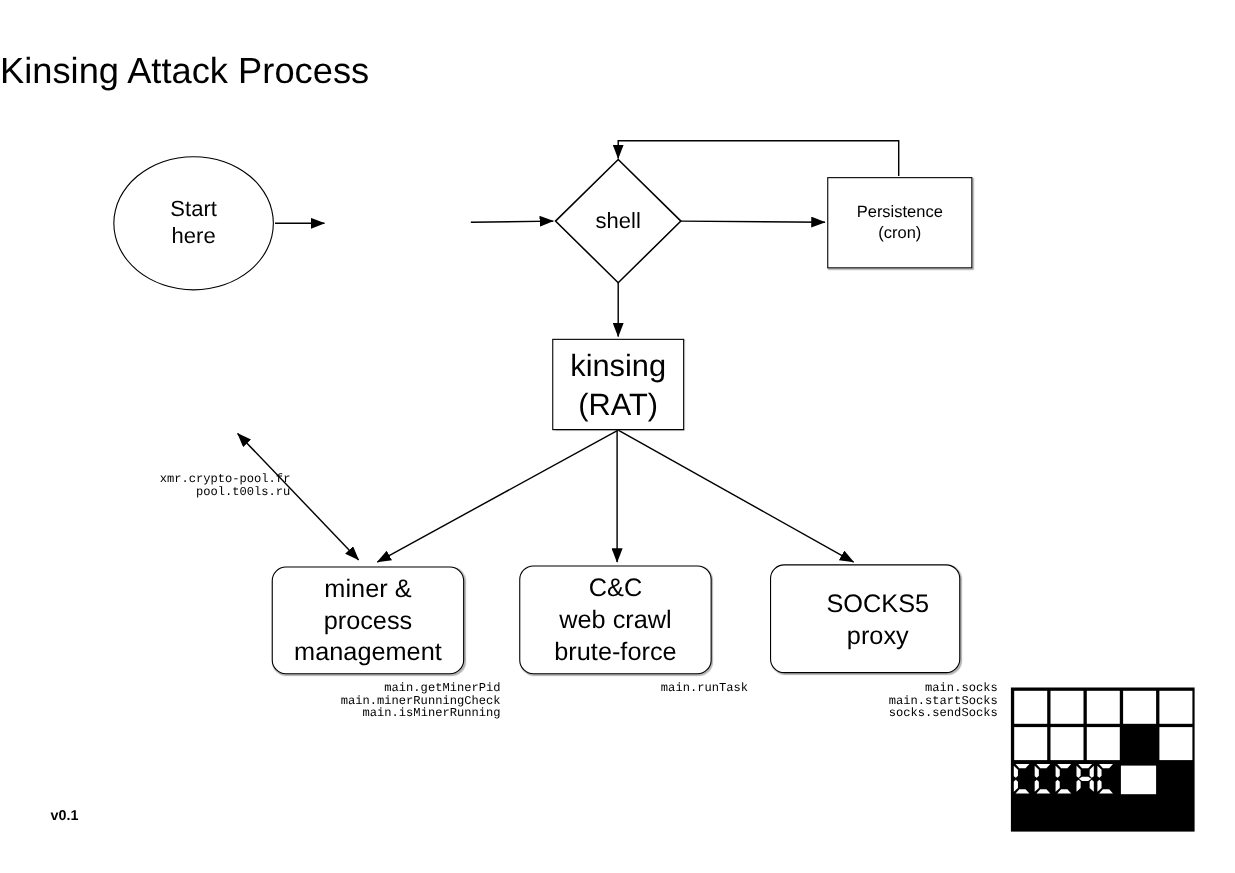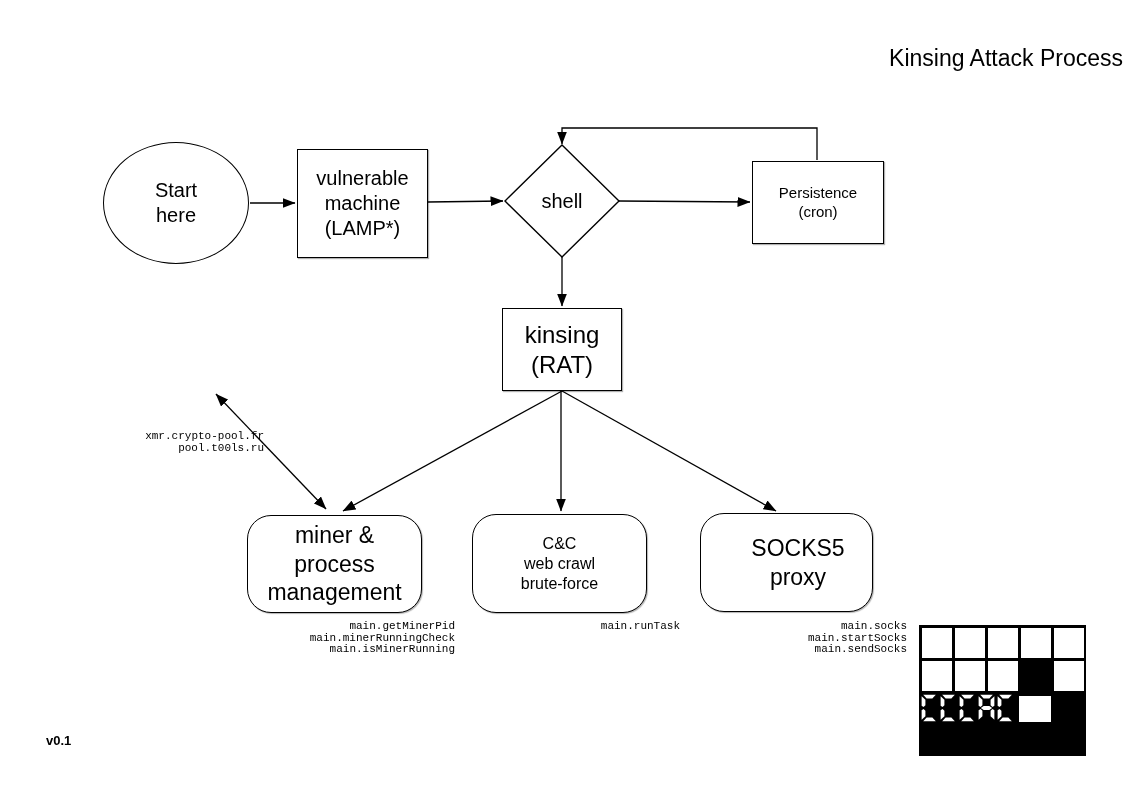--- a/index.html
+++ b/index.html
@@ -3,40 +3,40 @@
 <meta charset="utf-8">
 <style>
   html,body{margin:0;padding:0;background:#ffffff;}
   #canvas{position:relative;width:1123px;height:794px;background:#ffffff;overflow:hidden;
           font-family:"Liberation Sans",sans-serif;color:#000;}
   #connectors{position:absolute;left:0;top:0;pointer-events:none;}
   .node{position:absolute;display:flex;flex-direction:column;align-items:center;justify-content:center;
         text-align:center;background:#fff;box-sizing:border-box;line-height:1.25;}
   .rect{border:1.5px solid #000;box-shadow:1px 1px 1px rgba(0,0,0,0.30);}
   .ellipse{border:1.5px solid #000;border-radius:50%;}
-  .rounded{border:1.5px solid #000;border-radius:24px;box-shadow:1px 1px 1px rgba(0,0,0,0.30);}
+  .rounded{border:1.5px solid #000;border-radius:13px;box-shadow:1px 1px 1px rgba(0,0,0,0.30);}
   .plain{background:transparent;}
   .node-start{left:103px;top:142px;width:146px;height:122px;font-size:20px;}
   .node-vulnerable{left:297px;top:149px;width:131px;height:109px;font-size:20px;}
   .node-shell{left:512px;top:188px;width:100px;height:26px;font-size:20px;background:transparent;}
   .node-persistence{left:752px;top:161px;width:132px;height:83px;font-size:15px;align-items:center;}
-  .node-kinsing{left:502px;top:308px;width:120px;height:83px;font-size:24px;}
+  .node-kinsing{left:502px;top:308px;width:120px;height:83px;font-size:28px;}
   .node-kdevtmpfsi{left:75px;top:343px;width:137px;height:84px;font-size:22px;
                    border:2.5px solid #000;box-shadow:2px 2px 2px rgba(0,0,0,0.40);}
   .node-miner{left:247px;top:515px;width:175px;height:98px;font-size:23px;}
-  .node-cnc{left:472px;top:514px;width:175px;height:99px;font-size:16px;}
+  .node-cnc{left:472px;top:514px;width:175px;height:99px;font-size:23px;}
   .node-socks{left:700px;top:513px;width:173px;height:99px;font-size:23px;padding-left:23px;}
   .annotation{position:absolute;text-align:right;font-family:"Liberation Mono",monospace;
               font-size:11px;line-height:1.05;color:#000;}
   .ann-kdev{left:24px;top:431px;width:240px;}
   .ann-miner{left:215px;top:621px;width:240px;}
   .ann-cnc{left:440px;top:621px;width:240px;}
   .ann-socks{left:667px;top:621px;width:240px;}
-  #title{position:absolute;left:0;top:46px;width:1123px;text-align:right;
-         font-size:23px;line-height:1.1;}
+  #title{position:absolute;left:0;top:46px;width:1123px;text-align:left;
+         font-size:33px;line-height:1.1;}
   #version{position:absolute;left:46px;top:733px;font-size:13px;font-weight:bold;}
   
   #logo{position:absolute;left:919px;top:625px;width:167px;height:131px;background:#000;}
   #logo .cell{position:absolute;background:#fff;}
   #lcd{position:absolute;left:2px;top:69px;display:flex;gap:2px;}
   #lcd svg{width:17px;height:28px;display:block;}
 </style>
 </head>
 <body>
 
@@ -62,25 +62,20 @@
       <path d="M216,394 L326,509" marker-start="url(#ah)" marker-end="url(#ah)"></path>
       <polygon points="562,145 619,201 562,257 505,201" fill="#fff" stroke="#000" stroke-width="1.4"></polygon>
     </g>
   </svg>
 
   <div class="node ellipse node-start">
     <div>Start</div>
     <div>here</div>
   </div>
 
-  <div class="node rect node-vulnerable">
-    <div>vulnerable</div>
-    <div>machine</div>
-    <div>(LAMP*)</div>
-  </div>
 
   <div class="node plain node-shell">
     <div>shell</div>
   </div>
 
   <div class="node rect node-persistence">
     <div>Persistence</div>
     <div>(cron)</div>
   </div>
 
@@ -113,21 +108,21 @@
   <div class="annotation ann-cnc">
     <div>main.runTask</div>
   </div>
 
   <div class="node rounded node-socks">
     <div>SOCKS5 proxy</div>
   </div>
   <div class="annotation ann-socks">
     <div>main.socks</div>
     <div>main.startSocks</div>
-    <div>main.sendSocks</div>
+    <div>socks.sendSocks</div>
   </div>
 
   <div id="version">v0.1</div>
 
   <div id="logo">
     <div id="lcd">
         <span>
           <svg viewBox="-4 -4 108 178" preserveAspectRatio="none">
             <polygon points="10,0 90,0 68,24 32,24" fill="#fff"></polygon>
             <polygon points="0,10 24,32 24,68 12,79 0,70" fill="#fff"></polygon>

